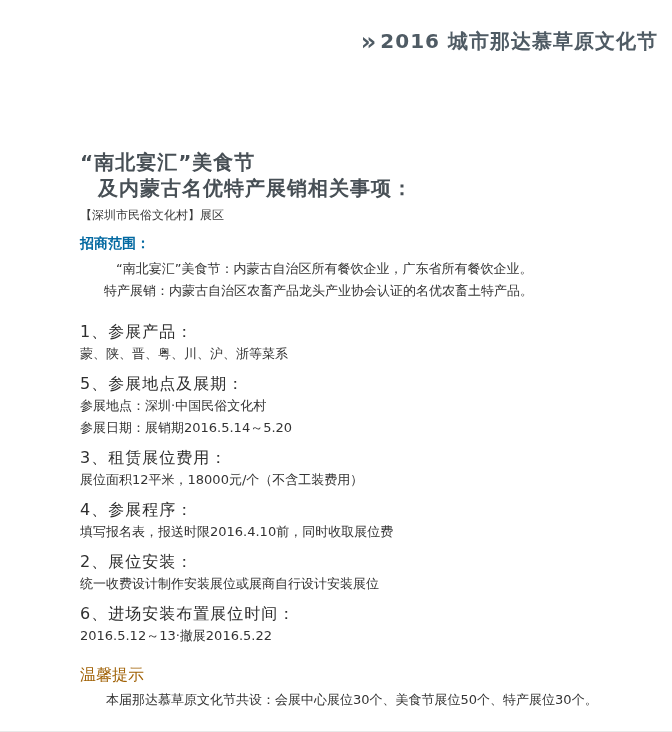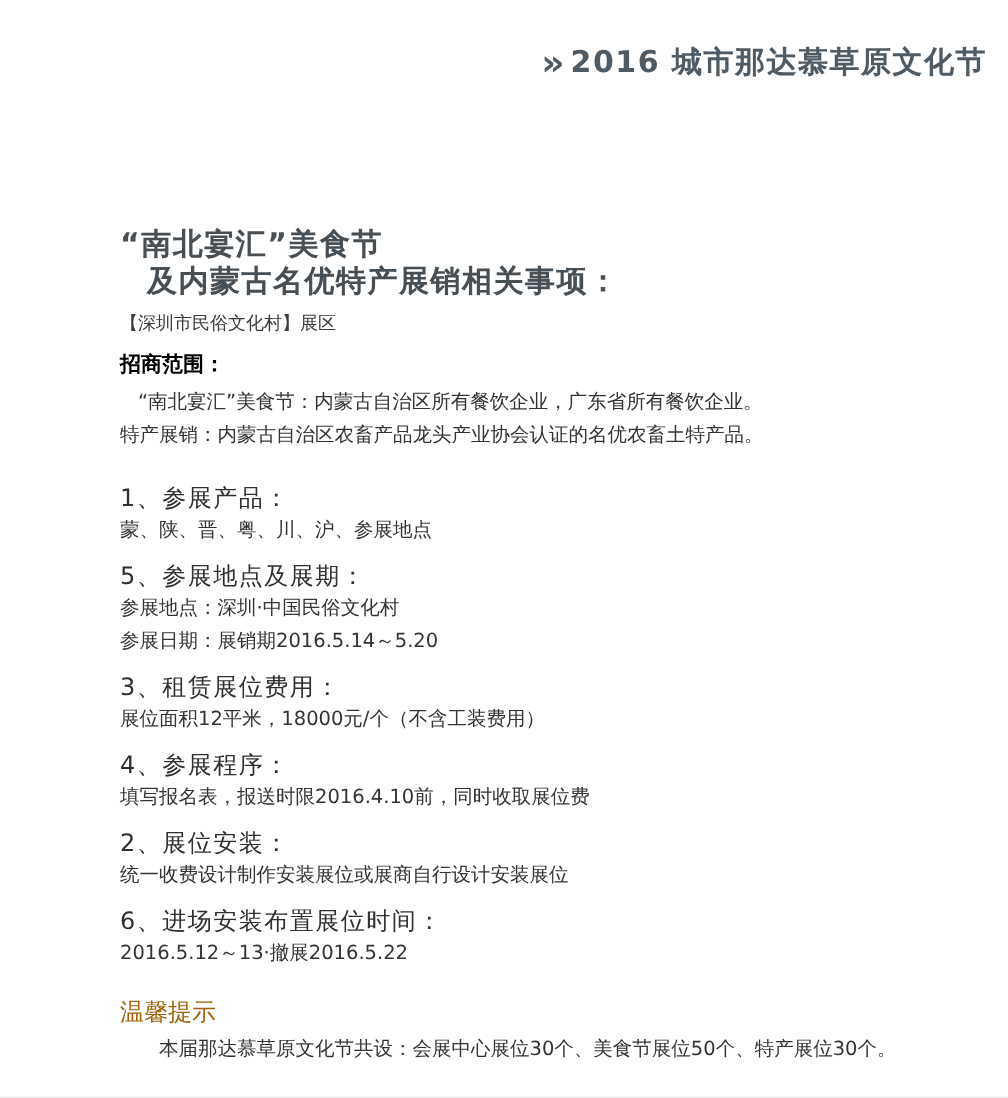--- a/index.html
+++ b/index.html
@@ -24,23 +24,23 @@
   .content{position:absolute;left:80px;top:148px;width:530px;color:#333;}
   .doc-title{
     color:#474f55;font-weight:bold;font-size:20px;line-height:28px;
     letter-spacing:1px;
   }
   .doc-title .t2{padding-left:18px;font-family:Liberation Mono, monospace;}
   .zone-heading{
     font-weight:normal;font-size:12px;color:#3a3a3a;line-height:22px;margin-bottom:6px;
   }
   .scope-heading{
-    font-weight:bold;font-size:14px;color:#000000;line-height:22px;margin-bottom:4px;
+    font-weight:bold;font-size:14px;color:#0369a1;line-height:22px;margin-bottom:4px;
   }
-  .scope-para{font-size:13px;line-height:22px;color:#333;margin-bottom:18px;}
+  .scope-para{font-size:13px;line-height:22px;color:#333;margin-bottom:18px;margin-left:24px;}
   .scope-para .l1{text-indent:12px;}
   .section{margin-bottom:7px;}
   .section-heading{font-size:16px;color:#2f2f2f;line-height:23px;letter-spacing:1px;}
   .body-line{font-size:13px;line-height:22px;color:#333;}
   .tips{margin-top:16px;}
   .tips-heading{font-size:16px;color:#a16207;line-height:24px;margin-bottom:2px;}
   .tips-para{font-size:13px;line-height:22px;color:#333;}
   .tips-para .l1{text-indent:2em;}
 </style>
 </head>
@@ -64,21 +64,21 @@
 
     <div class="scope-heading">招商范围：</div>
 
     <div class="scope-para">
       <div class="l1">“南北宴汇”美食节：内蒙古自治区所有餐饮企业，广东省所有餐饮企业。</div>
       <div class="l2">特产展销：内蒙古自治区农畜产品龙头产业协会认证的名优农畜土特产品。</div>
     </div>
 
     <div class="section">
       <div class="section-heading">1、参展产品：</div>
-      <div class="body-line">蒙、陕、晋、粤、川、沪、参展地点</div>
+      <div class="body-line">蒙、陕、晋、粤、川、沪、浙等菜系</div>
     </div>
 
     <div class="section">
       <div class="section-heading">5、参展地点及展期：</div>
       <div class="body-line">参展地点：深圳·中国民俗文化村</div>
       <div class="body-line">参展日期：展销期2016.5.14～5.20</div>
     </div>
 
     <div class="section">
       <div class="section-heading">3、租赁展位费用：</div>

